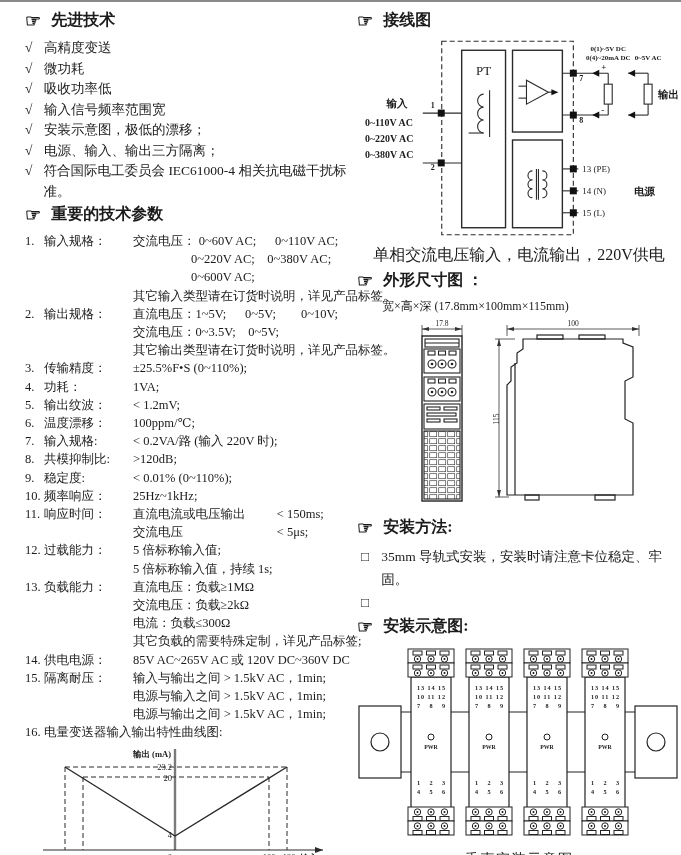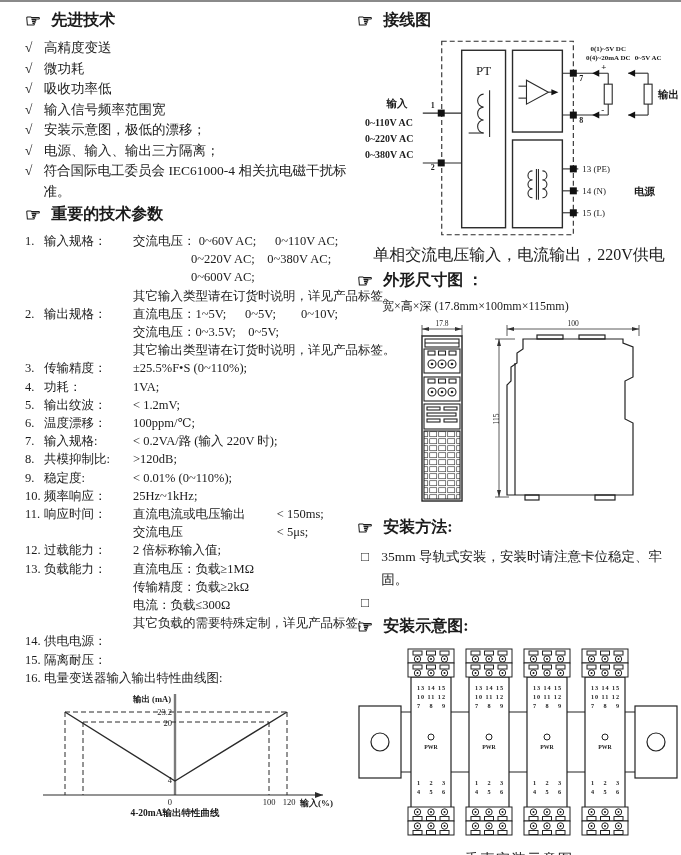--- a/index.html
+++ b/index.html
@@ -157,40 +157,49 @@
           <span class="pname">响应时间：</span>
           <div class="plines">
             <div class="pline">直流电流或电压输出          &lt; 150ms;</div>
             <div class="pline">交流电压                              &lt; 5μs;</div>
           </div>
         </div>
         <div class="param">
           <span class="pno">12.</span>
           <span class="pname">过载能力：</span>
           <div class="plines">
-            <div class="pline">2 倍标称输入值;</div>
+            <div class="pline">5 倍标称输入值;</div>
+            <div class="pline">5 倍标称输入值，持续 1s;</div>
           </div>
         </div>
         <div class="param">
           <span class="pno">13.</span>
           <span class="pname">负载能力：</span>
           <div class="plines">
             <div class="pline">直流电压：负载≥1MΩ</div>
-            <div class="pline">传输精度：负载≥2kΩ</div>
+            <div class="pline">交流电压：负载≥2kΩ</div>
             <div class="pline">电流：负载≤300Ω</div>
             <div class="pline">其它负载的需要特殊定制，详见产品标签;</div>
           </div>
         </div>
         <div class="param">
           <span class="pno">14.</span>
           <span class="pname">供电电源：</span>
+          <div class="plines">
+            <div class="pline">85V AC~265V AC 或 120V DC~360V DC</div>
+          </div>
         </div>
         <div class="param">
           <span class="pno">15.</span>
           <span class="pname">隔离耐压：</span>
+          <div class="plines">
+            <div class="pline">输入与输出之间 &gt; 1.5kV AC，1min;</div>
+            <div class="pline">电源与输入之间 &gt; 1.5kV AC，1min;</div>
+            <div class="pline">电源与输出之间 &gt; 1.5kV AC，1min;</div>
+          </div>
         </div>
         <div class="param wide">
           <span class="pno">16.</span>
           <span class="pname">电量变送器输入输出特性曲线图:</span>
         </div>
       </div>
 
     <div class="chart-block">
       <svg viewBox="0 0 320 126" width="320" height="126">
         <g stroke="#2a2a2a" stroke-width="1.1" fill="none">

